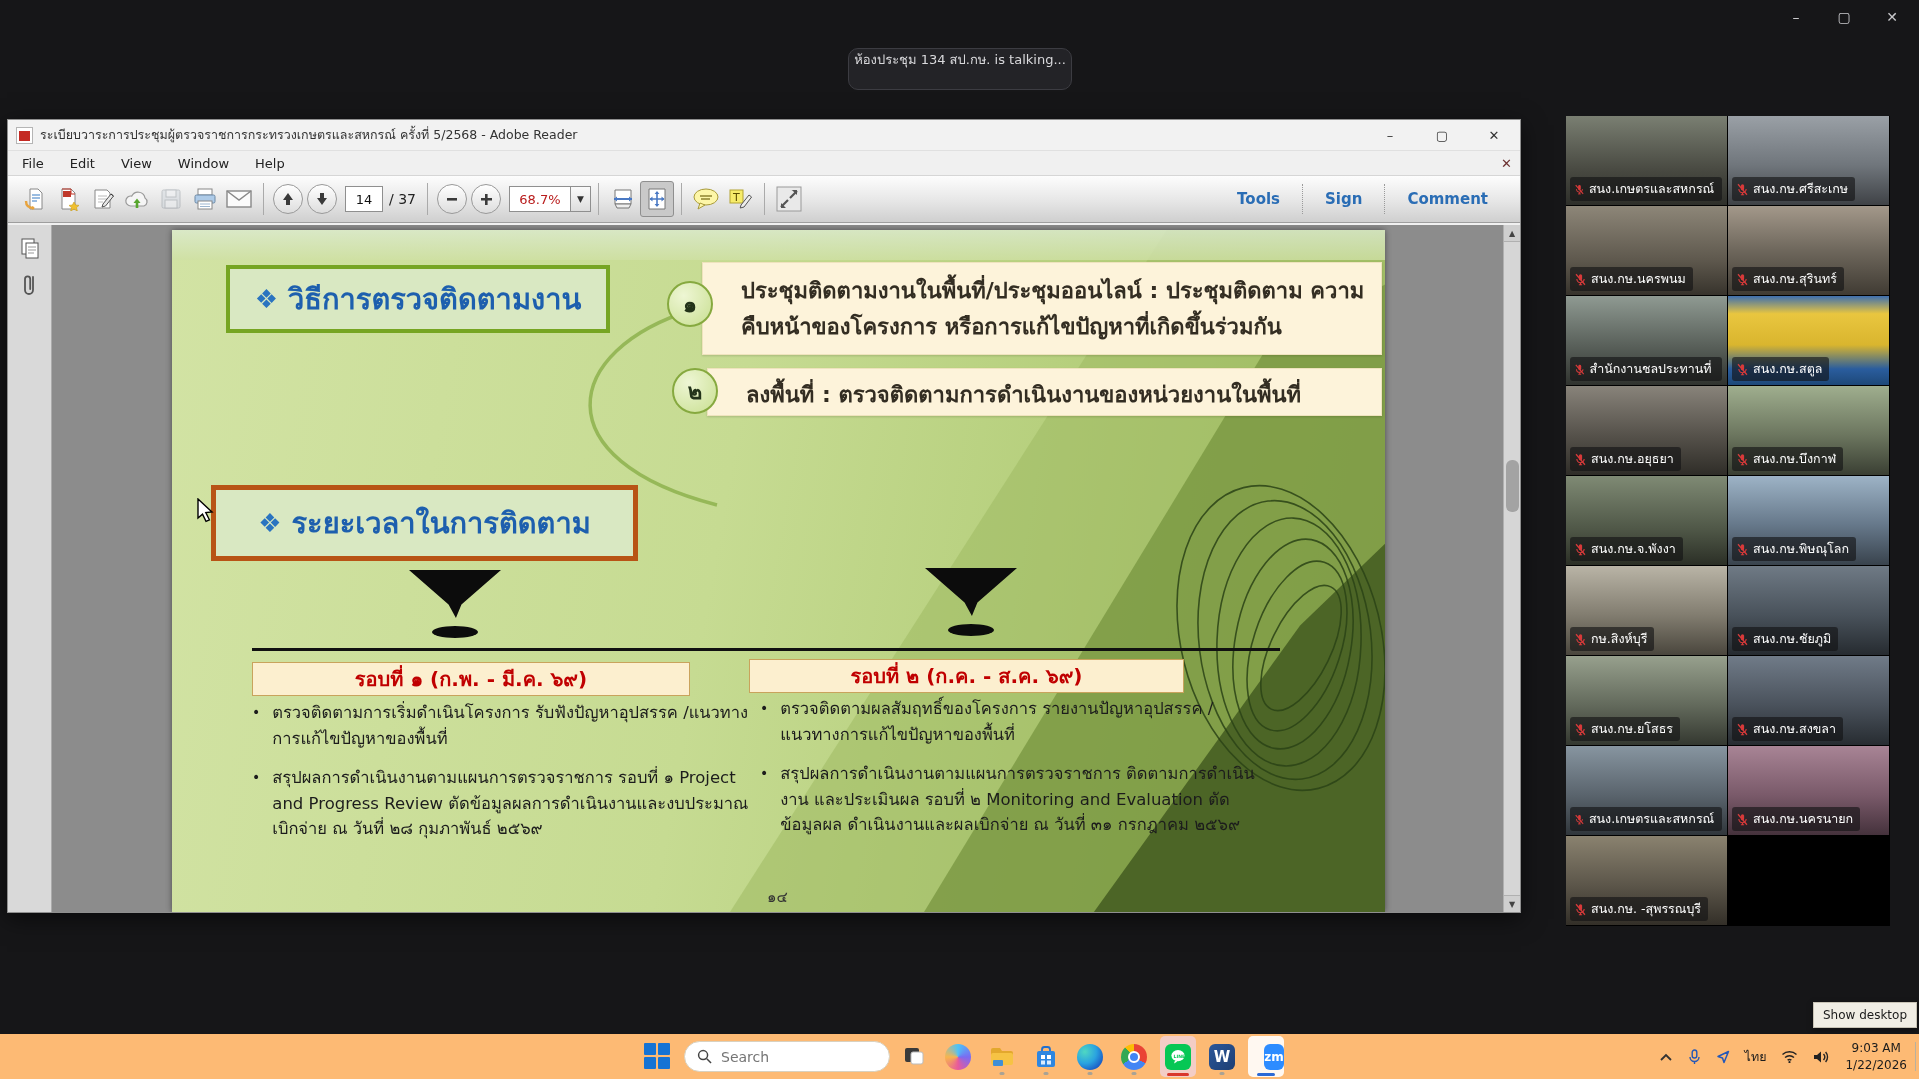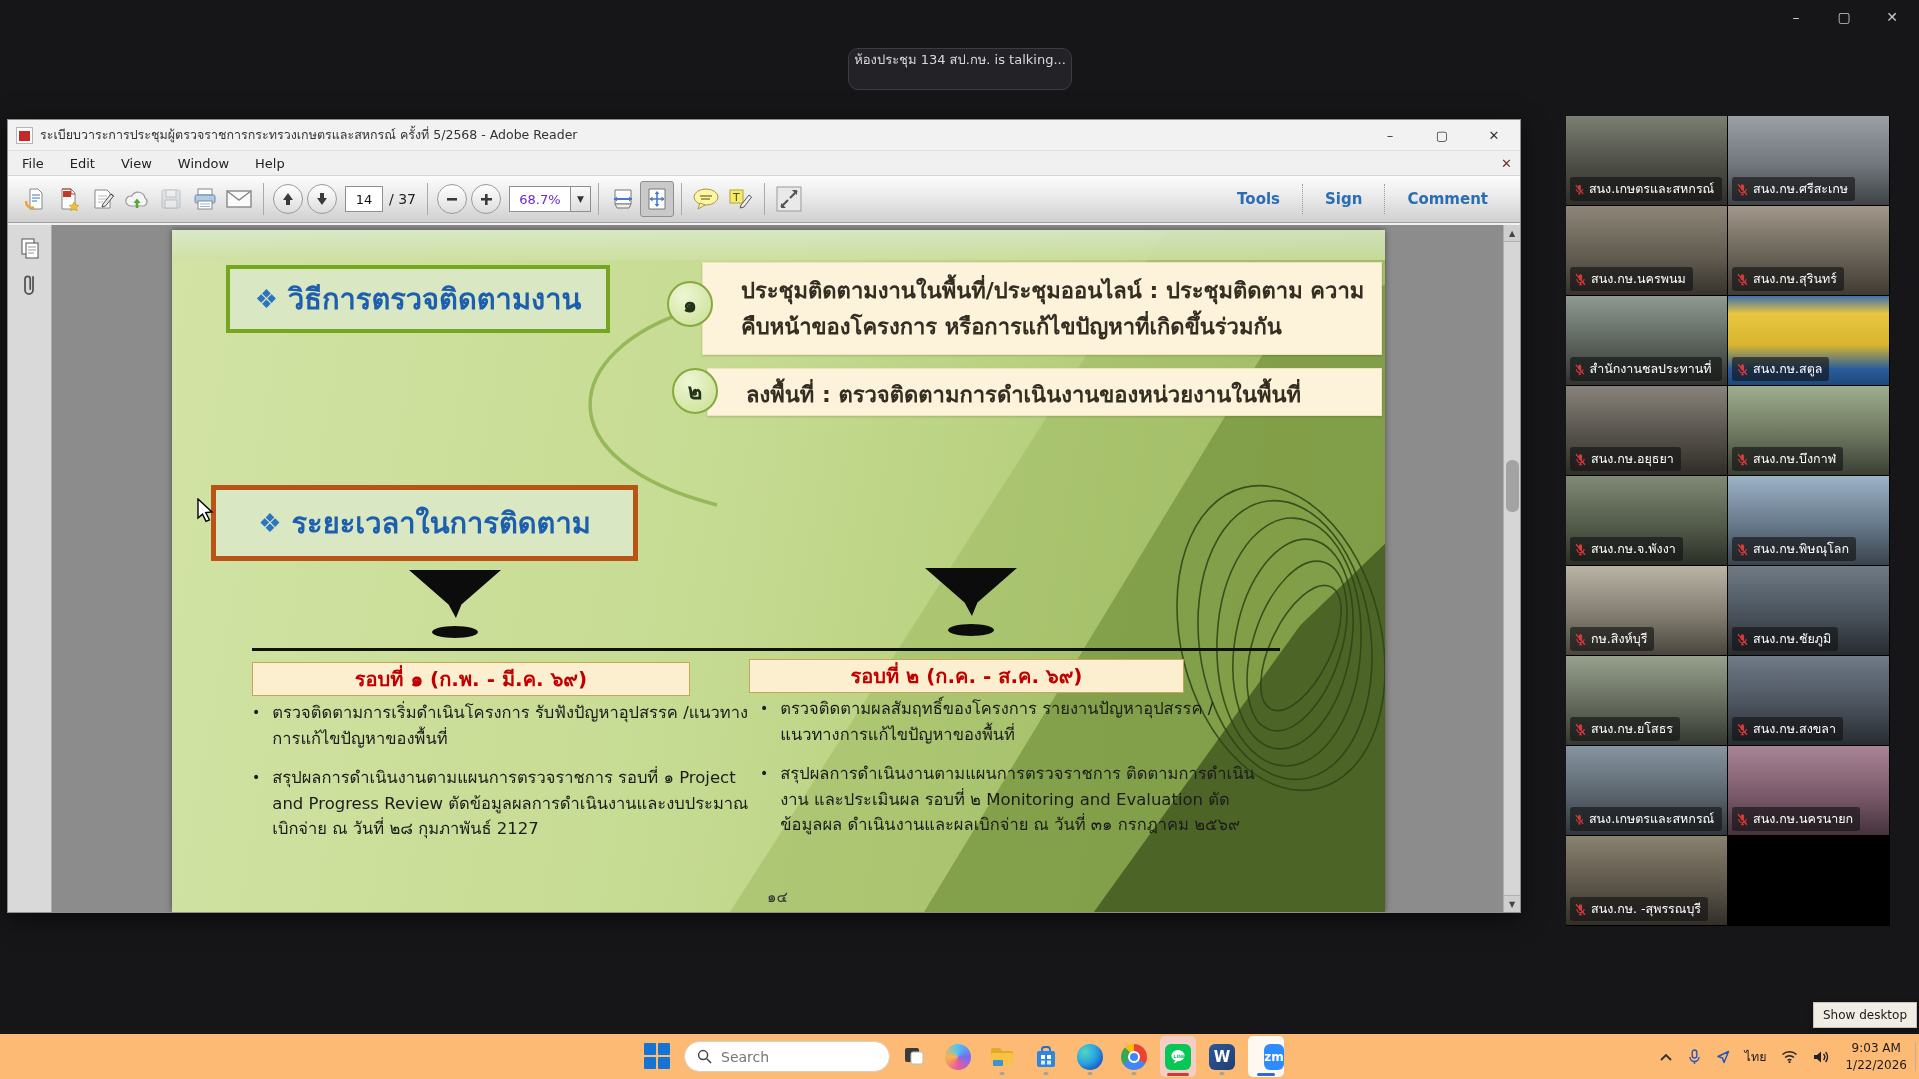--- a/index.html
+++ b/index.html
@@ -29,21 +29,21 @@
 
   .toolbar { height:47px; background:linear-gradient(#fdfdfd,#e6e6e6 55%,#cfcfcf); border-bottom:1px solid #9e9e9e;
     display:flex; align-items:center; padding:0 10px; }
   .tbtn { width:34px; height:36px; display:flex; align-items:center; justify-content:center; border-radius:3px; }
   .tbtn svg { display:block; }
   .tsep { width:1px; height:32px; background:#aaa; margin:0 7px; }
   .oval { width:30px; height:30px; border-radius:50%; background:linear-gradient(#fff,#ddd); border:1px solid #9a9a9a;
     display:flex; align-items:center; justify-content:center; }
   .pagebox { width:38px; height:26px; background:#fff; border:1px solid #8f8f8f; font-size:13px; text-align:center; color:#111; margin:0 6px; font-family:"DejaVu Sans", sans-serif; }
   .pagetotal { font-size:14px; color:#222; margin-right:4px; }
-  .zoombox { width:62px; height:26px; background:#fff; border:1px solid #8f8f8f; font-size:13px; color:#6d28d9;
+  .zoombox { width:62px; height:26px; background:#fff; border:1px solid #8f8f8f; font-size:13px; color:#b91c1c;
     display:flex; align-items:center; justify-content:center; margin-left:6px; }
   .zoomdrop { width:20px; height:26px; background:linear-gradient(#fafafa,#ddd); border:1px solid #8f8f8f; border-left:none;
     display:flex; align-items:center; justify-content:center; font-size:9px; color:#333; }
   .pressed { background:#cicici; background:#c9c9c9; border:1px solid #8f8f8f; }
   .tb-actions { margin-left:auto; display:flex; align-items:center; height:100%; }
   .tb-actions .act { font-size:15px; font-weight:bold; color:#2a6db5; padding:0 22px; }
   .tb-actions .dotsep { width:1px; height:30px; border-left:1px dotted #9a9a9a; }
 
   .docarea { position:absolute; left:0; top:105px; right:0; bottom:0; background:#8c8c8c; overflow:hidden; }
   .navstrip { position:absolute; left:0; top:0; bottom:0; width:44px; background:#d9d9d9; border-right:1px solid #ababab; }
@@ -390,21 +390,21 @@
         <div class="roundbox r1">รอบที่ ๑ (ก.พ. - มี.ค. ๖๙)</div>
         <div class="roundbox r2">รอบที่ ๒ (ก.ค. - ส.ค. ๖๙)</div>
 
         <div class="bullets bl">
           <div class="bullet">
             <span class="bm">•</span>
             <span>ตรวจติดตามการเริ่มดำเนินโครงการ รับฟังปัญหาอุปสรรค /แนวทางการแก้ไขปัญหาของพื้นที่</span>
           </div>
           <div class="bullet">
             <span class="bm">•</span>
-            <span>สรุปผลการดำเนินงานตามแผนการตรวจราชการ รอบที่ ๑ Project and Progress Review ตัดข้อมูลผลการดำเนินงานและงบประมาณเบิกจ่าย ณ วันที่ ๒๘ กุมภาพันธ์ 2127</span>
+            <span>สรุปผลการดำเนินงานตามแผนการตรวจราชการ รอบที่ ๑ Project and Progress Review ตัดข้อมูลผลการดำเนินงานและงบประมาณเบิกจ่าย ณ วันที่ ๒๘ กุมภาพันธ์ ๒๕๖๙</span>
           </div>
         </div>
         <div class="bullets br">
           <div class="bullet">
             <span class="bm">•</span>
             <span>ตรวจติดตามผลสัมฤทธิ์ของโครงการ รายงานปัญหาอุปสรรค /แนวทางการแก้ไขปัญหาของพื้นที่</span>
           </div>
           <div class="bullet">
             <span class="bm">•</span>
             <span>สรุปผลการดำเนินงานตามแผนการตรวจราชการ ติดตามการดำเนินงาน และประเมินผล รอบที่ ๒ Monitoring and Evaluation ตัดข้อมูลผล ดำเนินงานและผลเบิกจ่าย ณ วันที่ ๓๑ กรกฎาคม ๒๕๖๙</span>

